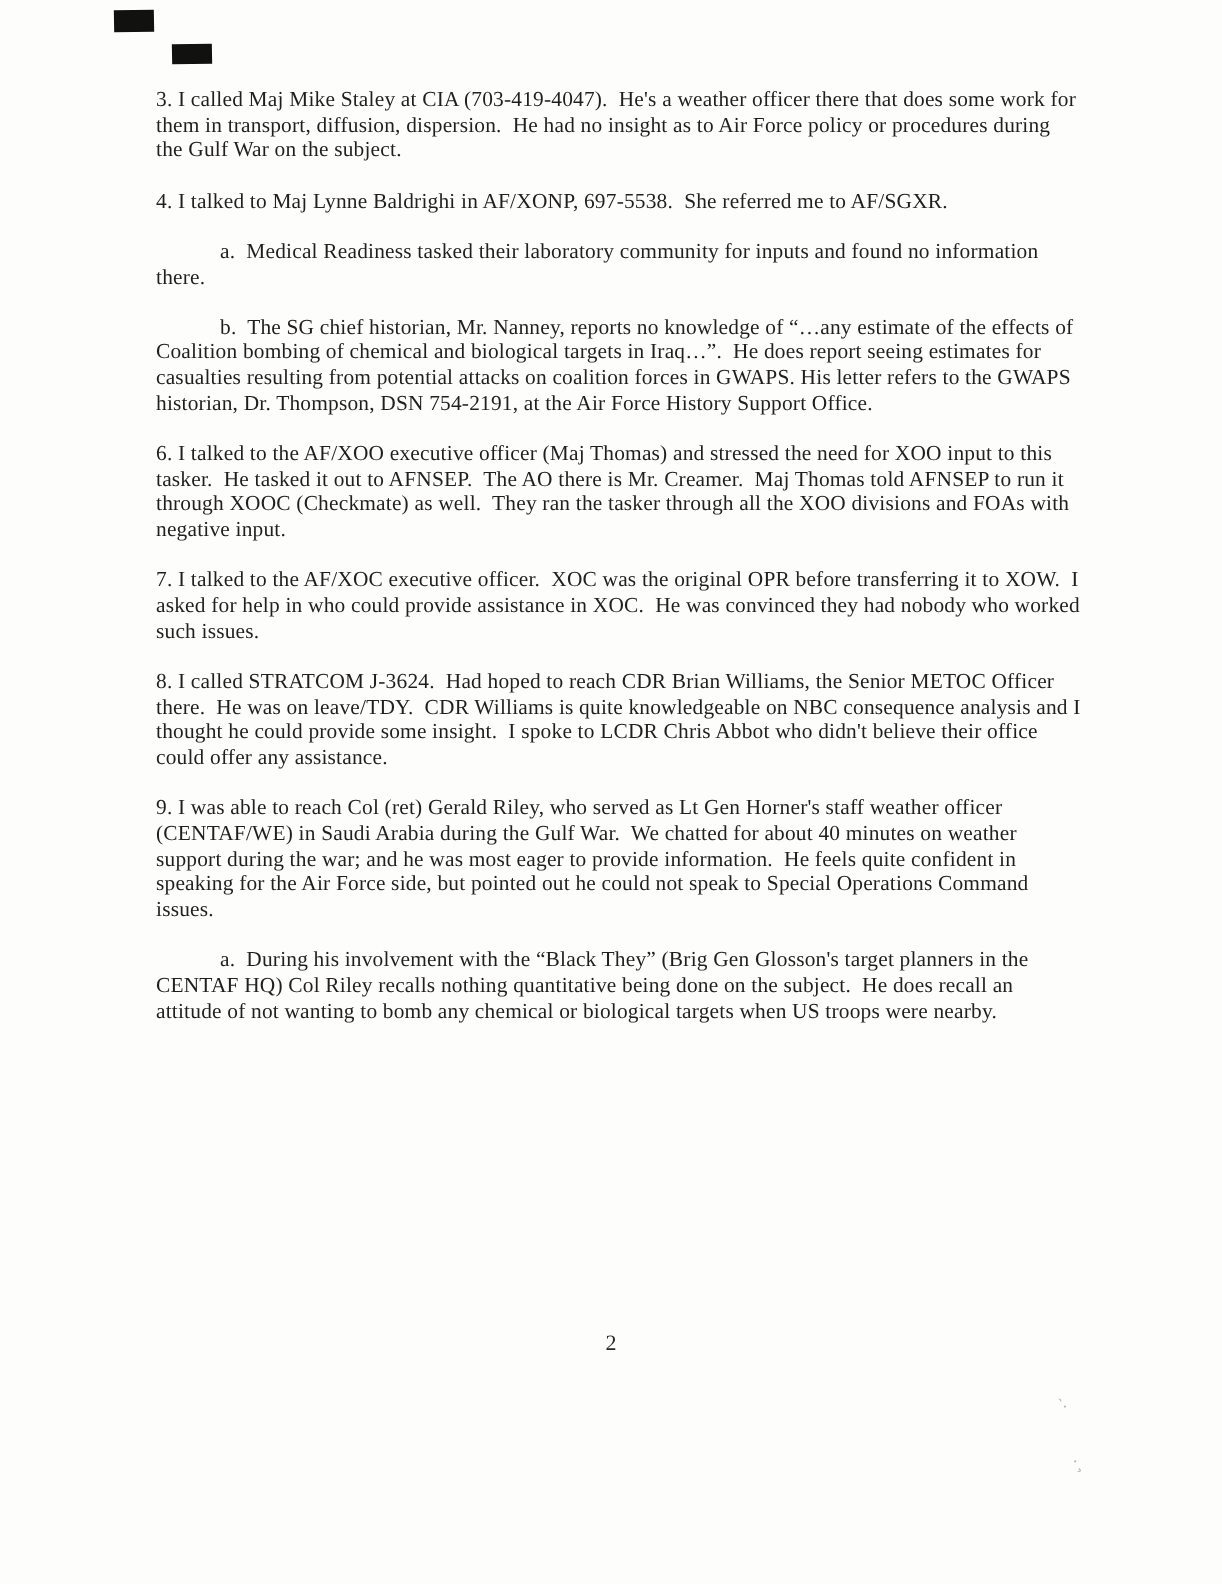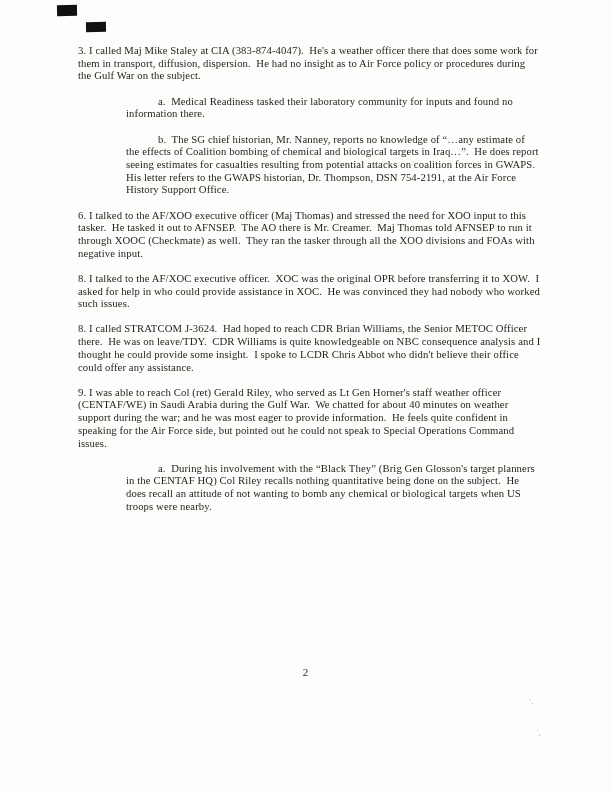--- a/index.html
+++ b/index.html
@@ -25,21 +25,20 @@
     line-height: 12.7px;
     letter-spacing: 0.1px;
     text-align: left;
   }
   .para {
     margin: 0 0 12.5px 0;
     white-space: pre-wrap;
   }
   .para.sub {
     text-indent: 32px;
-    margin-left: 48px;
   }
   .redaction {
     position: absolute;
     background: #111110;
   }
   .redaction-1 {
     left: 57px; top: 5px; width: 20px; height: 11px;
     transform: rotate(-1deg);
   }
   .redaction-2 {
@@ -66,25 +65,26 @@
 </style>
 </head>
 <body>
 
 <div class="page">
 
   <div class="redaction redaction-1"></div>
   <div class="redaction redaction-2"></div>
 
   <div class="body-text">
-    <p class="para">3. I called Maj Mike Staley at CIA (383-874-4047).  He's a weather officer there that does some work for them in transport, diffusion, dispersion.  He had no insight as to Air Force policy or procedures during the Gulf War on the subject.</p>
+    <p class="para">3. I called Maj Mike Staley at CIA (703-419-4047).  He's a weather officer there that does some work for them in transport, diffusion, dispersion.  He had no insight as to Air Force policy or procedures during the Gulf War on the subject.</p>
+    <p class="para">4. I talked to Maj Lynne Baldrighi in AF/XONP, 697-5538.  She referred me to AF/SGXR.</p>
     <p class="para sub">a.  Medical Readiness tasked their laboratory community for inputs and found no information there.</p>
     <p class="para sub">b.  The SG chief historian, Mr. Nanney, reports no knowledge of “…any estimate of the effects of Coalition bombing of chemical and biological targets in Iraq…”.  He does report seeing estimates for casualties resulting from potential attacks on coalition forces in GWAPS. His letter refers to the GWAPS historian, Dr. Thompson, DSN 754-2191, at the Air Force History Support Office.</p>
     <p class="para">6. I talked to the AF/XOO executive officer (Maj Thomas) and stressed the need for XOO input to this tasker.  He tasked it out to AFNSEP.  The AO there is Mr. Creamer.  Maj Thomas told AFNSEP to run it through XOOC (Checkmate) as well.  They ran the tasker through all the XOO divisions and FOAs with negative input.</p>
-    <p class="para">8. I talked to the AF/XOC executive officer.  XOC was the original OPR before transferring it to XOW.  I asked for help in who could provide assistance in XOC.  He was convinced they had nobody who worked such issues.</p>
+    <p class="para">7. I talked to the AF/XOC executive officer.  XOC was the original OPR before transferring it to XOW.  I asked for help in who could provide assistance in XOC.  He was convinced they had nobody who worked such issues.</p>
     <p class="para">8. I called STRATCOM J-3624.  Had hoped to reach CDR Brian Williams, the Senior METOC Officer there.  He was on leave/TDY.  CDR Williams is quite knowledgeable on NBC consequence analysis and I thought he could provide some insight.  I spoke to LCDR Chris Abbot who didn't believe their office could offer any assistance.</p>
     <p class="para">9. I was able to reach Col (ret) Gerald Riley, who served as Lt Gen Horner's staff weather officer (CENTAF/WE) in Saudi Arabia during the Gulf War.  We chatted for about 40 minutes on weather support during the war; and he was most eager to provide information.  He feels quite confident in speaking for the Air Force side, but pointed out he could not speak to Special Operations Command issues.</p>
     <p class="para sub">a.  During his involvement with the “Black They” (Brig Gen Glosson's target planners in the CENTAF HQ) Col Riley recalls nothing quantitative being done on the subject.  He does recall an attitude of not wanting to bomb any chemical or biological targets when US troops were nearby.</p>
   </div>
 
   <div class="page-number">2</div>
 
   <div class="artifact artifact-1">`·</div>
   <div class="artifact artifact-2">·¸</div>
 

